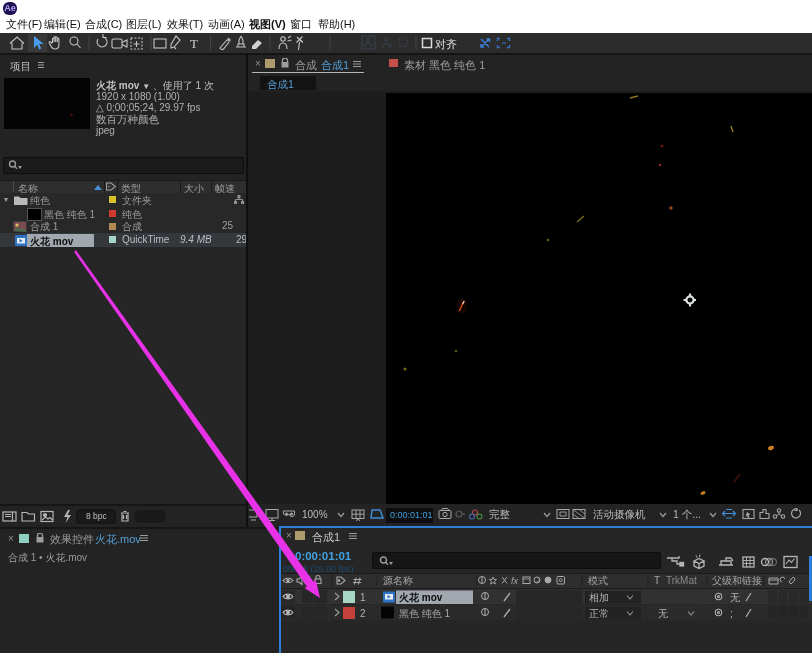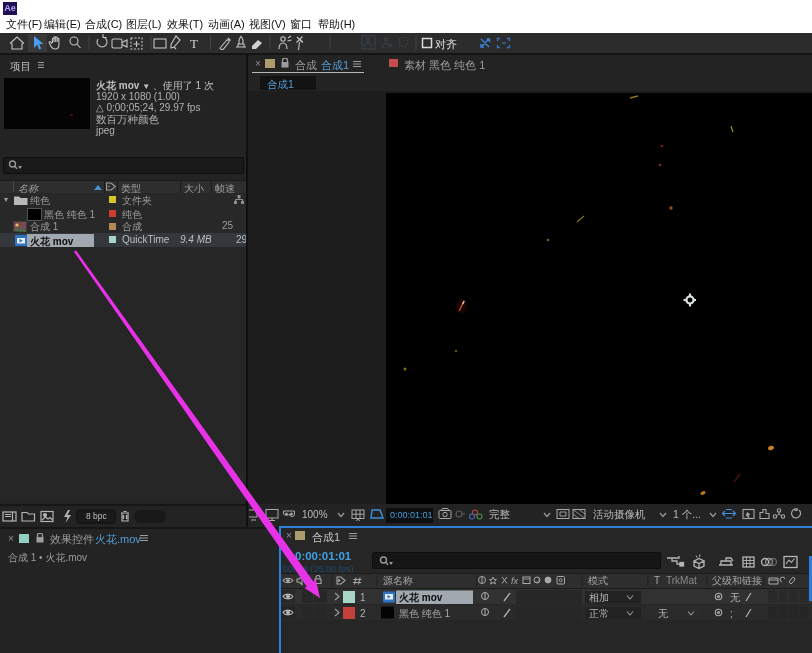--- a/index.html
+++ b/index.html
@@ -3,29 +3,29 @@
 html,body{margin:0;padding:0;background:#fff;}
 body{width:812px;height:653px;overflow:hidden;font-family:"Liberation Sans",sans-serif;}
 .ab{position:absolute;}
 #root{position:relative;width:812px;height:653px;background:#fff;}
 .t{color:#9d9d9d;font-size:11px;white-space:nowrap;}
 .sw{position:absolute;width:7px;height:7px;}
 </style></head><body>
 <div id="root">
 
 <div class="ab" style="left:0;top:0;width:812px;height:33px;background:#fff;"></div>
-<div class="ab" style="left:3px;top:2px;width:14px;height:13px;background:#1f1052;border-radius:0;color:#b7a4f7;font-size:9px;font-weight:bold;text-align:center;line-height:13px;">Ae</div>
+<div class="ab" style="left:3px;top:2px;width:14px;height:13px;background:#1f1052;border-radius:6px;color:#b7a4f7;font-size:9px;font-weight:bold;text-align:center;line-height:13px;">Ae</div>
 <div class="ab" style="left:0;top:17px;font-size:11px;color:#111;white-space:nowrap;">
 <span class="ab" style="left:6px;">文件(F)</span>
 <span class="ab" style="left:44px;">编辑(E)</span>
 <span class="ab" style="left:85px;">合成(C)</span>
 <span class="ab" style="left:126px;">图层(L)</span>
 <span class="ab" style="left:167px;">效果(T)</span>
 <span class="ab" style="left:208px;">动画(A)</span>
-<span class="ab" style="left:249px;">视图(V)</span>
+<span class="ab" style="left:249px;font-weight:bold;">视图(V)</span>
 <span class="ab" style="left:290px;">窗口</span>
 <span class="ab" style="left:318px;">帮助(H)</span>
 </div>
 
 <div class="ab" id="toolbar" style="left:0;top:33px;width:812px;height:20px;background:#2c2c2c;border-bottom:2px solid #141414;"></div>
 <svg class="ab" style="left:0;top:33px;" width="812" height="20" viewBox="0 0 812 20">
   <g stroke="#c4c4c4" fill="none" stroke-width="1.1">
     <path d="M10 10.5 L17 4 L24 10.5 M12 10 v6 h10 v-6"></path>
     <rect x="28" y="1" width="19" height="18" fill="#393939" stroke="none"></rect>
     <path d="M34 3 l0 12 3.2-3.2 2 4.8 2-1 -2-4.6 4.4 0 z" fill="#4a9df0" stroke="none"></path>
@@ -83,21 +83,21 @@
   <div class="ab" style="left:96px;top:70px;font-size:10px;color:#b2b2b2;">jpeg</div>
 
   <div class="ab" style="left:3px;top:102px;width:239px;height:15px;background:#1a1a1a;border:1px solid #0e0e0e;border-radius:2px;"></div>
   <svg class="ab" style="left:8px;top:105px;" width="14" height="10" viewBox="0 0 14 10">
         <circle cx="4.5" cy="4" r="3" fill="none" stroke="#999" stroke-width="1.4"></circle>
         <line x1="6.7" y1="6.3" x2="9" y2="8.8" stroke="#999" stroke-width="1.4"></line>
         <path d="M10 6 l4 0 l-2 3 z" fill="#999"></path>
       </svg>
 
   <div class="ab" style="left:0;top:125px;width:246px;height:12.5px;background:#2e2e2e;border-top:1px solid #1a1a1a;border-bottom:1px solid #1a1a1a;"></div>
-  <div class="ab t" style="left:18px;top:127px;font-size:10px;font-style:italic;">名称</div>
+  <div class="ab t" style="left:18px;top:127px;font-size:10px;">名称</div>
       <div class="ab" style="left:13px;top:126px;width:1px;height:11px;background:#4a4a4a;"></div>
   <div class="ab" style="left:94px;top:130px;width:0;height:0;border-left:4.5px solid transparent;border-right:4.5px solid transparent;border-bottom:5px solid #4a90d9;"></div>
   <svg class="ab" style="left:106px;top:127px;" width="10" height="9" viewBox="0 0 10 9">
         <path d="M0.5 1 h4.5 l4.5 3.5 -4.5 3.5 h-4.5 z" fill="none" stroke="#9d9d9d" stroke-width="1.1"></path>
         <circle cx="2.8" cy="4.5" r="0.8" fill="#9d9d9d"></circle>
       </svg>
   <div class="ab t" style="left:121px;top:127px;font-size:10px;">类型</div>
   <div class="ab t" style="left:184px;top:127px;font-size:10px;">大小</div>
   <div class="ab t" style="left:215px;top:127px;font-size:10px;">帧速</div>
   <div class="ab" style="left:104px;top:125px;width:1px;height:13px;background:#1a1a1a;"></div>

